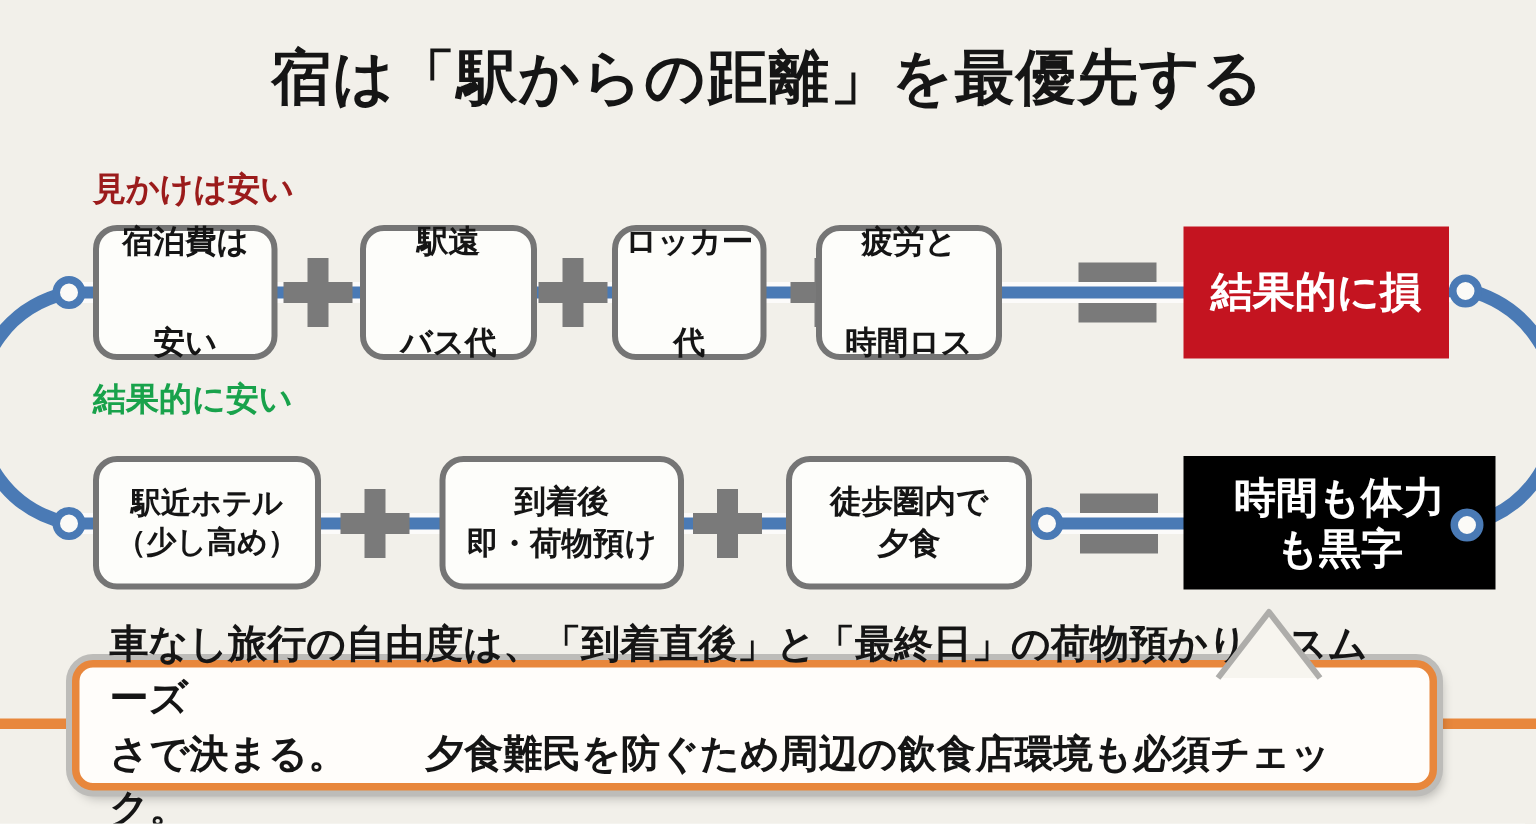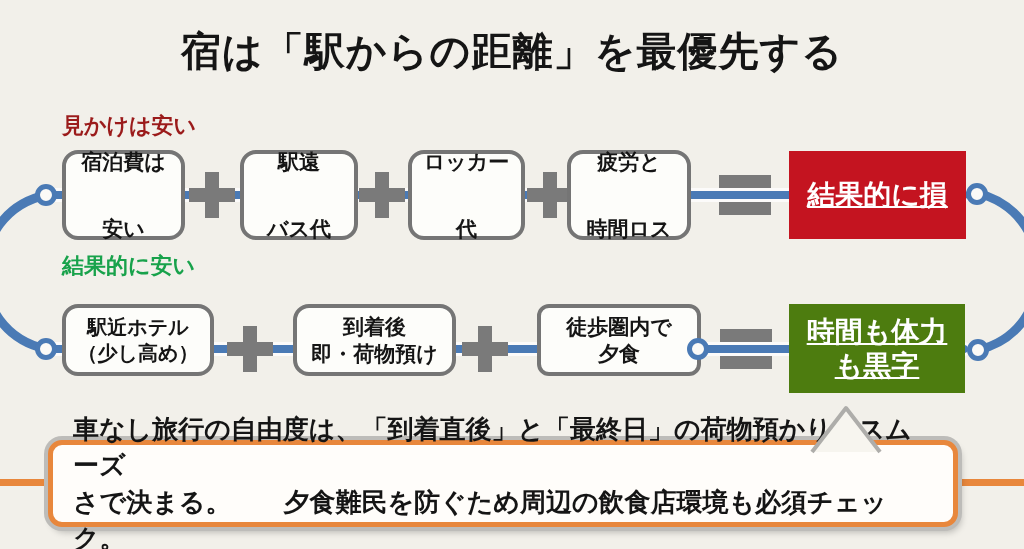--- a/index.html
+++ b/index.html
@@ -29,51 +29,51 @@
   .line-r2{left:40px;top:345px;width:928px;}
 
   .node{
     position:absolute;z-index:2;background:#fdfdfa;
     border:4px solid #757575;border-radius:16px;
     display:flex;flex-direction:column;align-items:center;justify-content:center;
     font-size:21px;font-weight:bold;line-height:1.3;text-align:center;
     box-sizing:border-box;
   }
   .r1{top:150px;height:90px;gap:40px;}
-  .r2{top:304px;height:72px;text-align:center;}
+  .r2{top:304px;height:89px;text-align:center;}
   .b1{left:62px;width:123px;}
   .b2{left:240px;width:118px;}
-  .b3{left:408px;width:117px;}
-  .b4{left:567px;width:124px;}
+  .b3{left:408px;width:103px;}
+  .b4{left:544px;width:124px;}
   .b5{left:62px;width:152px;font-size:20px;}
   .b6{left:293px;width:163px;}
-  .b7{left:537px;width:164px;border-radius:12px;}
+  .b7{left:524px;width:164px;}
 
   .plus{position:absolute;width:46px;height:46px;z-index:2;}
   .plus::before{content:"";position:absolute;left:0;top:16px;width:46px;height:14px;background:#7a7a7a;}
   .plus::after{content:"";position:absolute;left:16px;top:0;width:14px;height:46px;background:#7a7a7a;}
   .p1{left:189px;top:172px;}
   .p2{left:359px;top:172px;}
   .p3{left:527px;top:172px;}
   .p4{left:227px;top:326px;}
   .p5{left:462px;top:326px;}
 
   .equals{position:absolute;width:52px;height:40px;z-index:2;}
   .equals::before{content:"";position:absolute;left:0;top:0;width:52px;height:13px;background:#7a7a7a;}
   .equals::after{content:"";position:absolute;left:0;bottom:0;width:52px;height:13px;background:#7a7a7a;}
   .e1{left:719px;top:175px;}
   .e2{left:720px;top:329px;}
 
   .result{
     position:absolute;z-index:2;color:#ffffff;font-weight:bold;
     display:flex;flex-direction:column;align-items:center;justify-content:center;
-    text-align:left;font-size:28px;line-height:1.2;text-decoration:underline;
+    text-align:left;font-size:28px;line-height:1.2;
   }
   .result-red{left:789px;top:151px;width:177px;height:88px;background:#c41420;}
-  .result-green{left:789px;top:304px;width:176px;height:89px;background:#4d7c0f;}
+  .result-green{left:789px;top:304px;width:208px;height:89px;background:#000000;}
 
   .dot{
     position:absolute;width:12px;height:12px;border-radius:50%;
     background:#fbfaf7;border:5px solid #4a7ab5;z-index:3;
   }
   .d1{left:35px;top:184px;}
   .d2{left:966px;top:183px;}
   .d3{left:35px;top:338px;}
   .d4{left:687px;top:338px;}
   .d5{left:967px;top:339px;}

